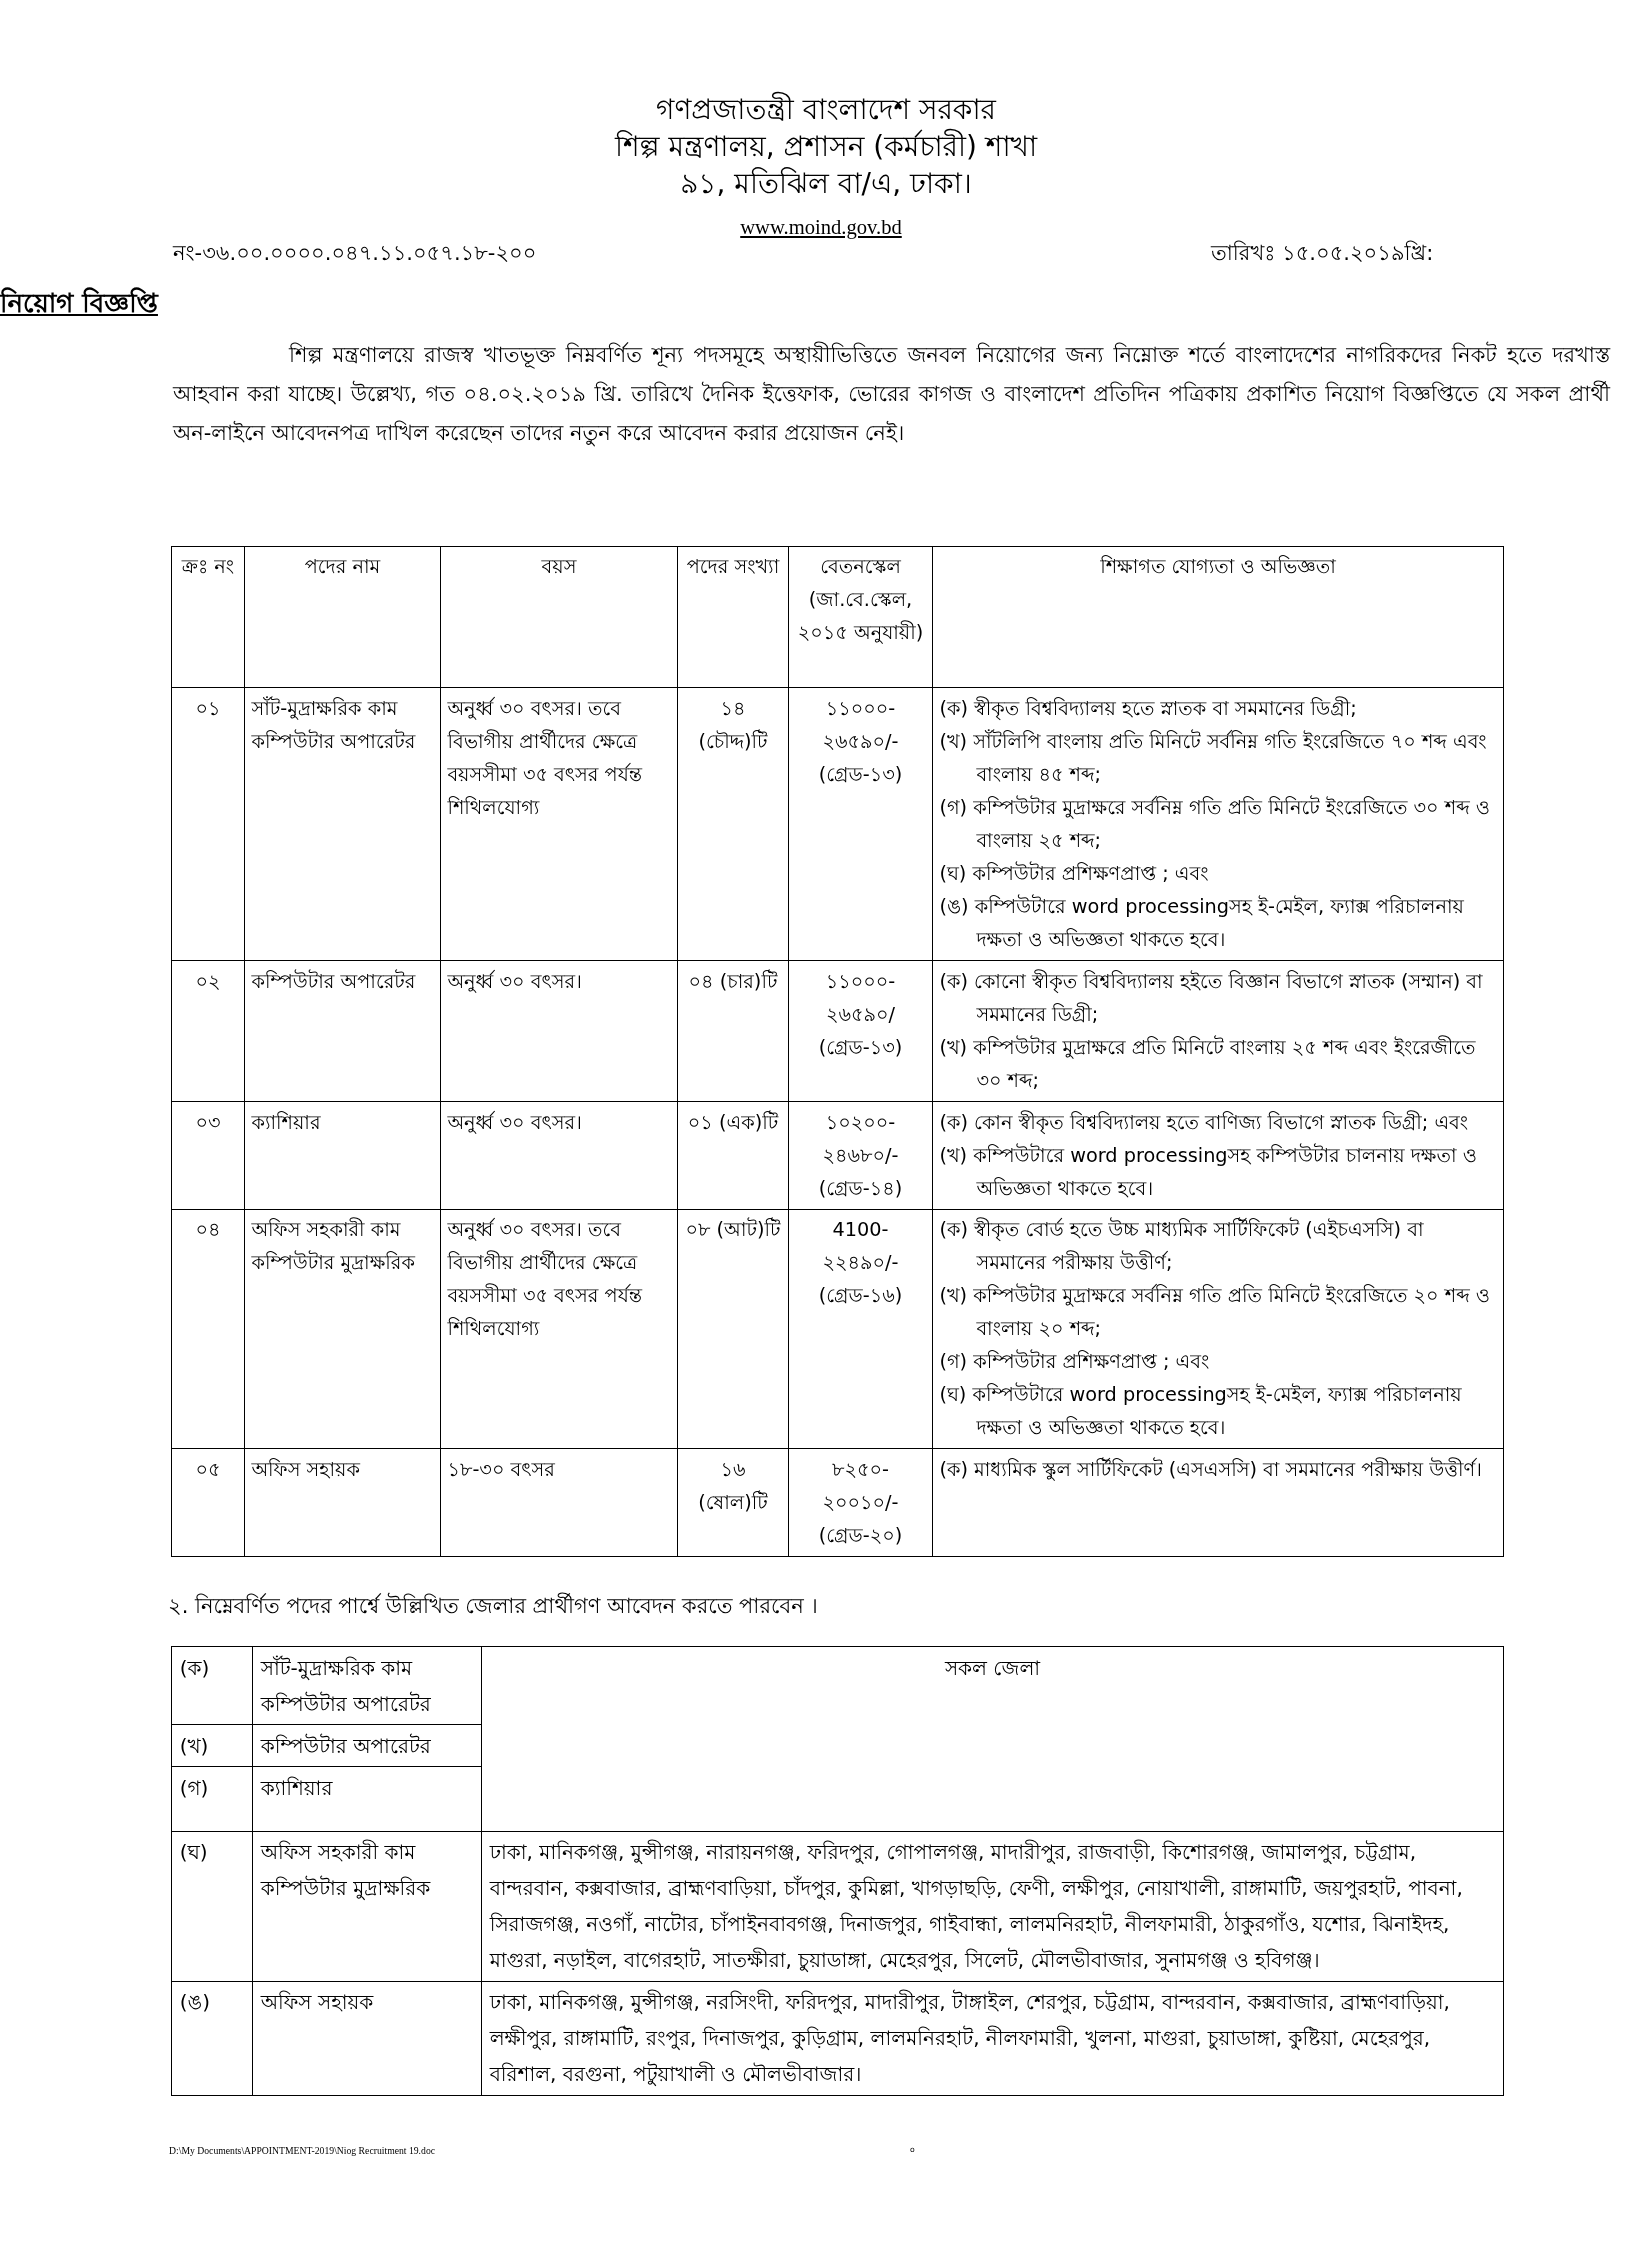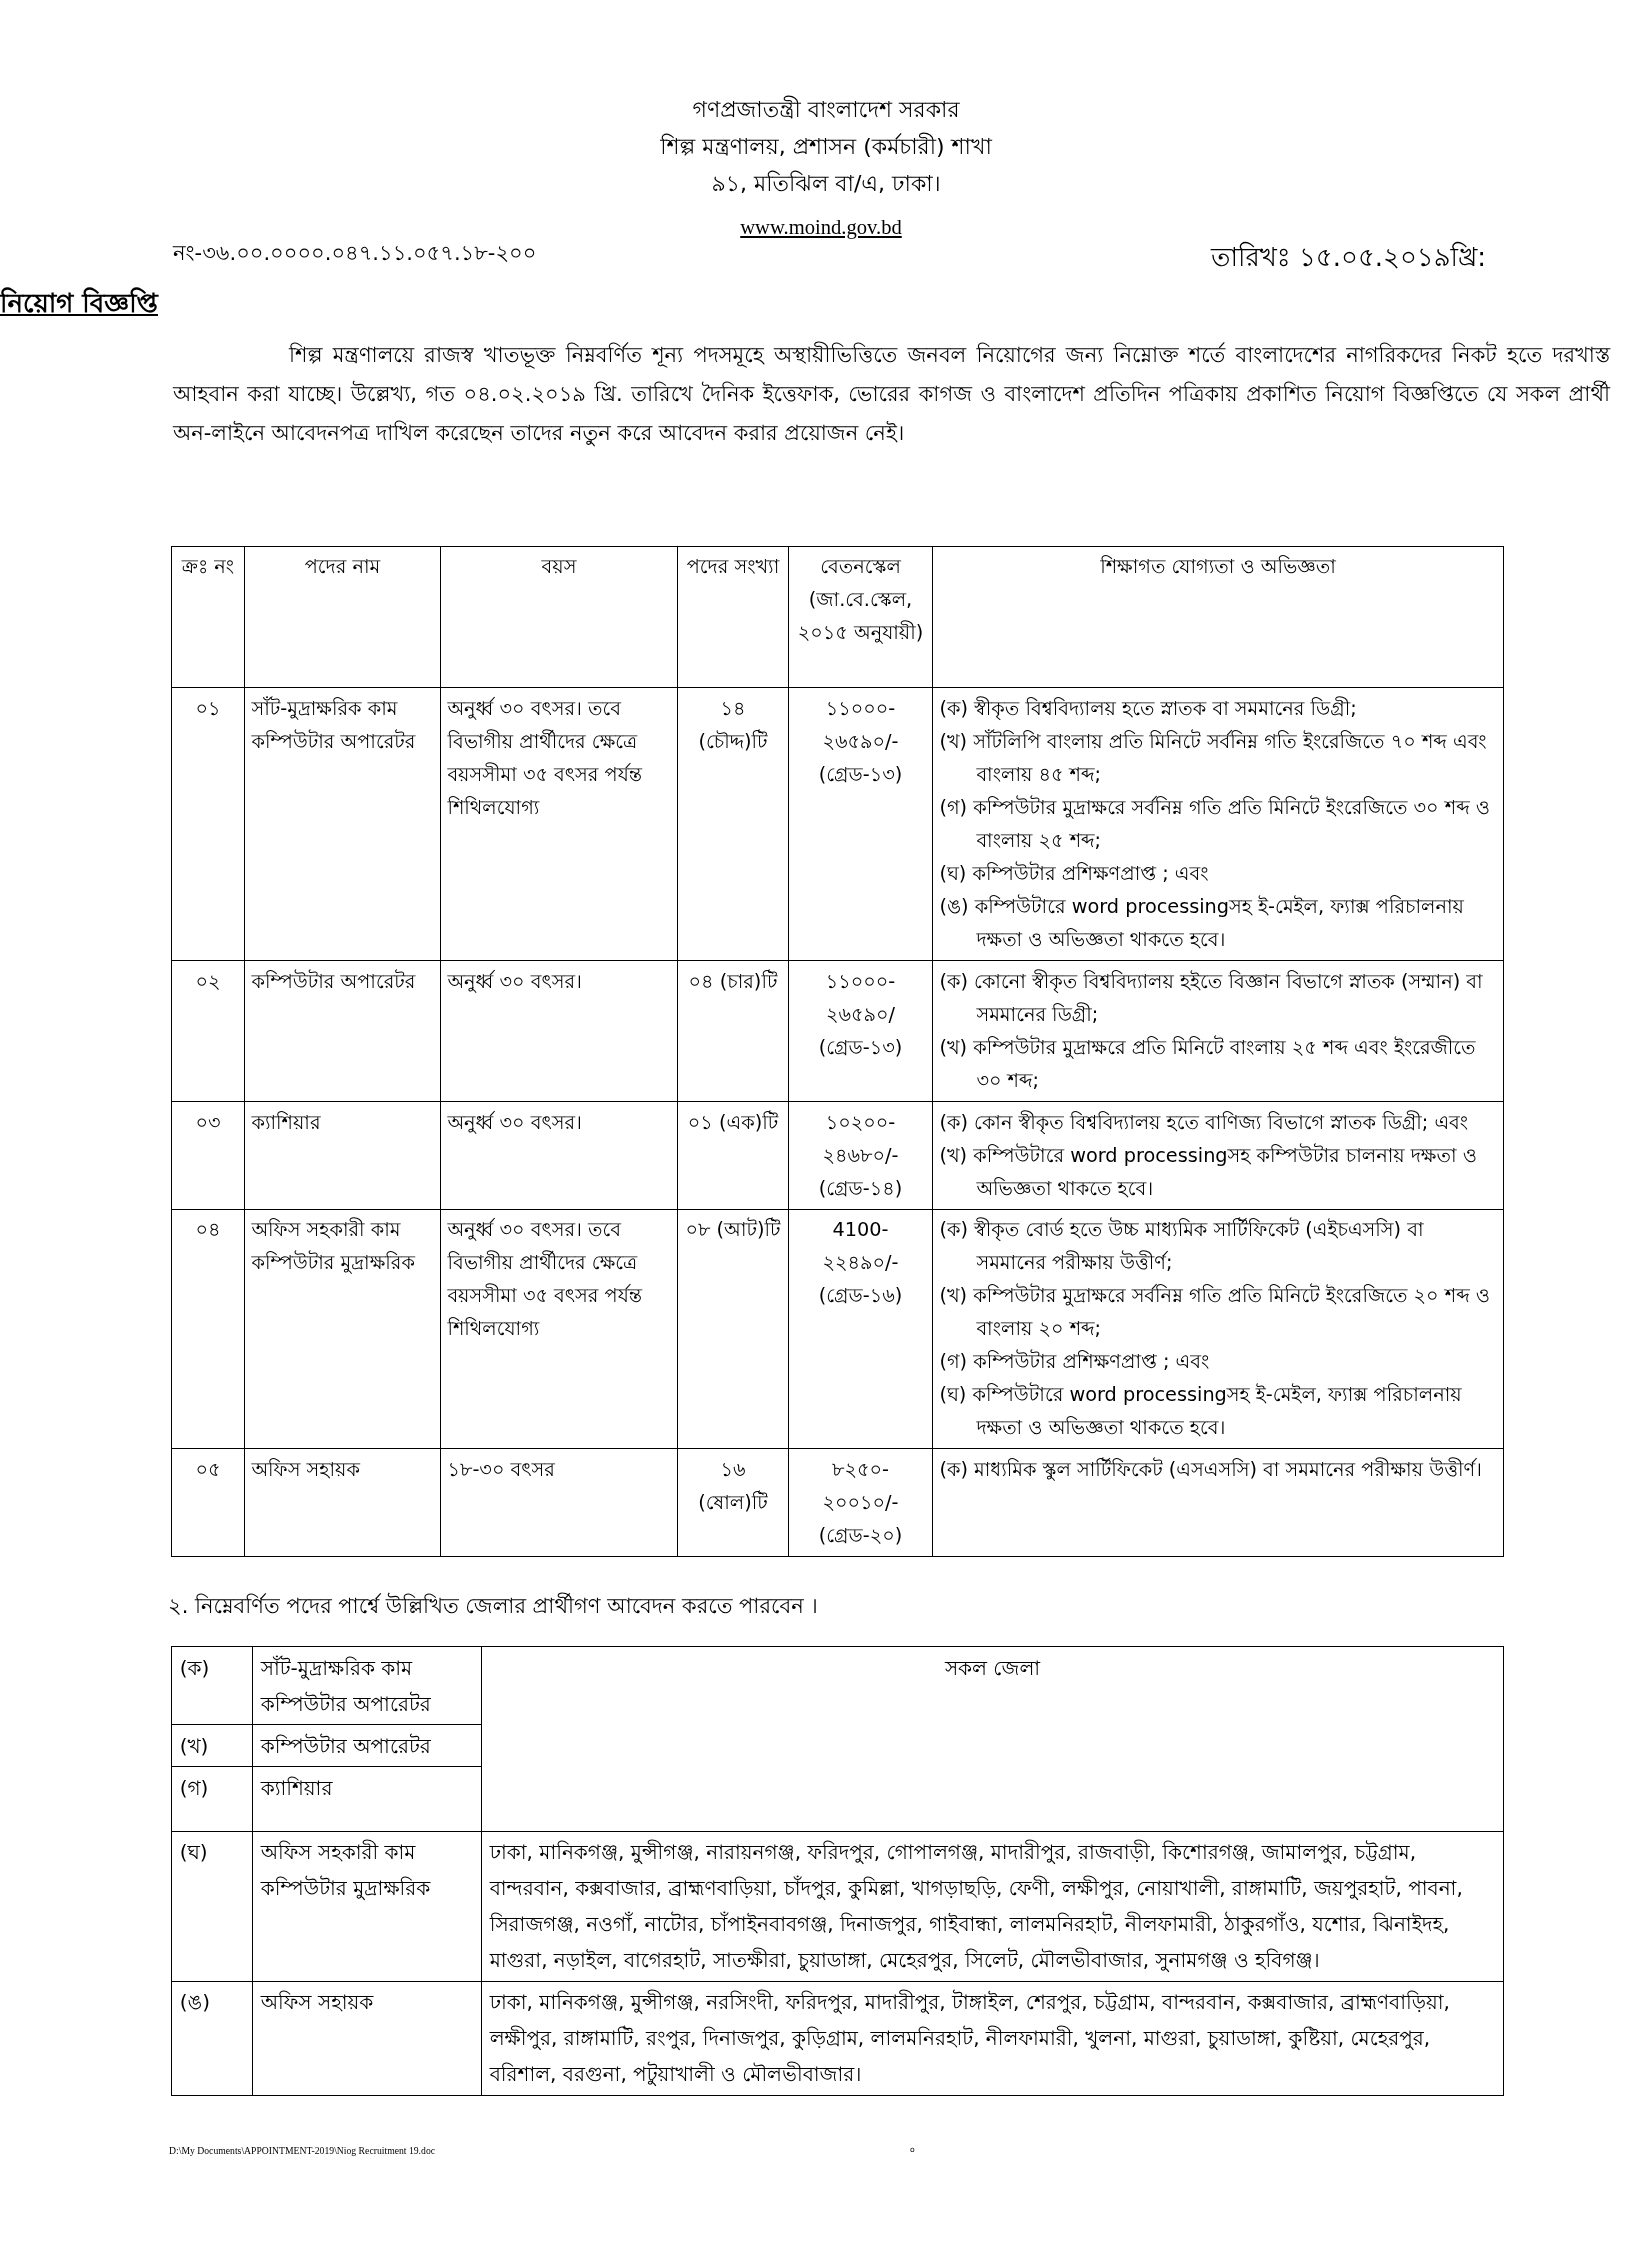--- a/index.html
+++ b/index.html
@@ -2,24 +2,24 @@
 <html style="font-size:10.3px"><head>
 <meta charset="utf-8">
 <style>
   html, body { margin: 0; padding: 0; background: #ffffff; }
   body {
     width: 1642px; height: 2261px; position: relative; overflow: hidden;
     font-family: "DejaVu Sans", "Liberation Sans", sans-serif; color: #000;
   }
   .page { position: absolute; left: 0; top: 0; width: 1642px; height: 2261px; }
   .header { position: absolute; left: 0; width: 1642px; top: 91px; text-align: center; }
-  .header .line { font-size: 22px; line-height: 37px; padding-left: 10px; }
+  .header .line { font-size: 28px; line-height: 37px; padding-left: 10px; }
   .header .web { font-family: "Liberation Serif", serif; font-size: 20.6px; text-decoration: underline; line-height: 26px; margin-top: 12px; }
   .refno { position: absolute; left: 173px; top: 237px; font-size: 21px; text-align: center; }
-  .date { position: absolute; left: 1211px; top: 237px; font-size: 26px; }
+  .date { position: absolute; left: 1211px; top: 237px; font-size: 21px; }
   .title { position: absolute; left: 0; width: 1642px; top: 283px; text-align: left; font-size: 26px; font-weight: bold; }
   .title span { text-decoration: underline; }
   .para {
     position: absolute; left: 173px; width: 1437px; top: 336px;
     font-size: 21px; line-height: 39px; text-align: justify; text-indent: 116px;
   }
   table { border-collapse: collapse; position: absolute; table-layout: fixed; }
   td, th { border: 1.3px solid #000; vertical-align: top; font-size: 19.3px; line-height: 33px; font-weight: normal; }
   .t1 { left: 171px; top: 546px; width: 1332px; }
   .t1 th { text-align: center; padding: 2.6px 3.9px; height: 135px; }

